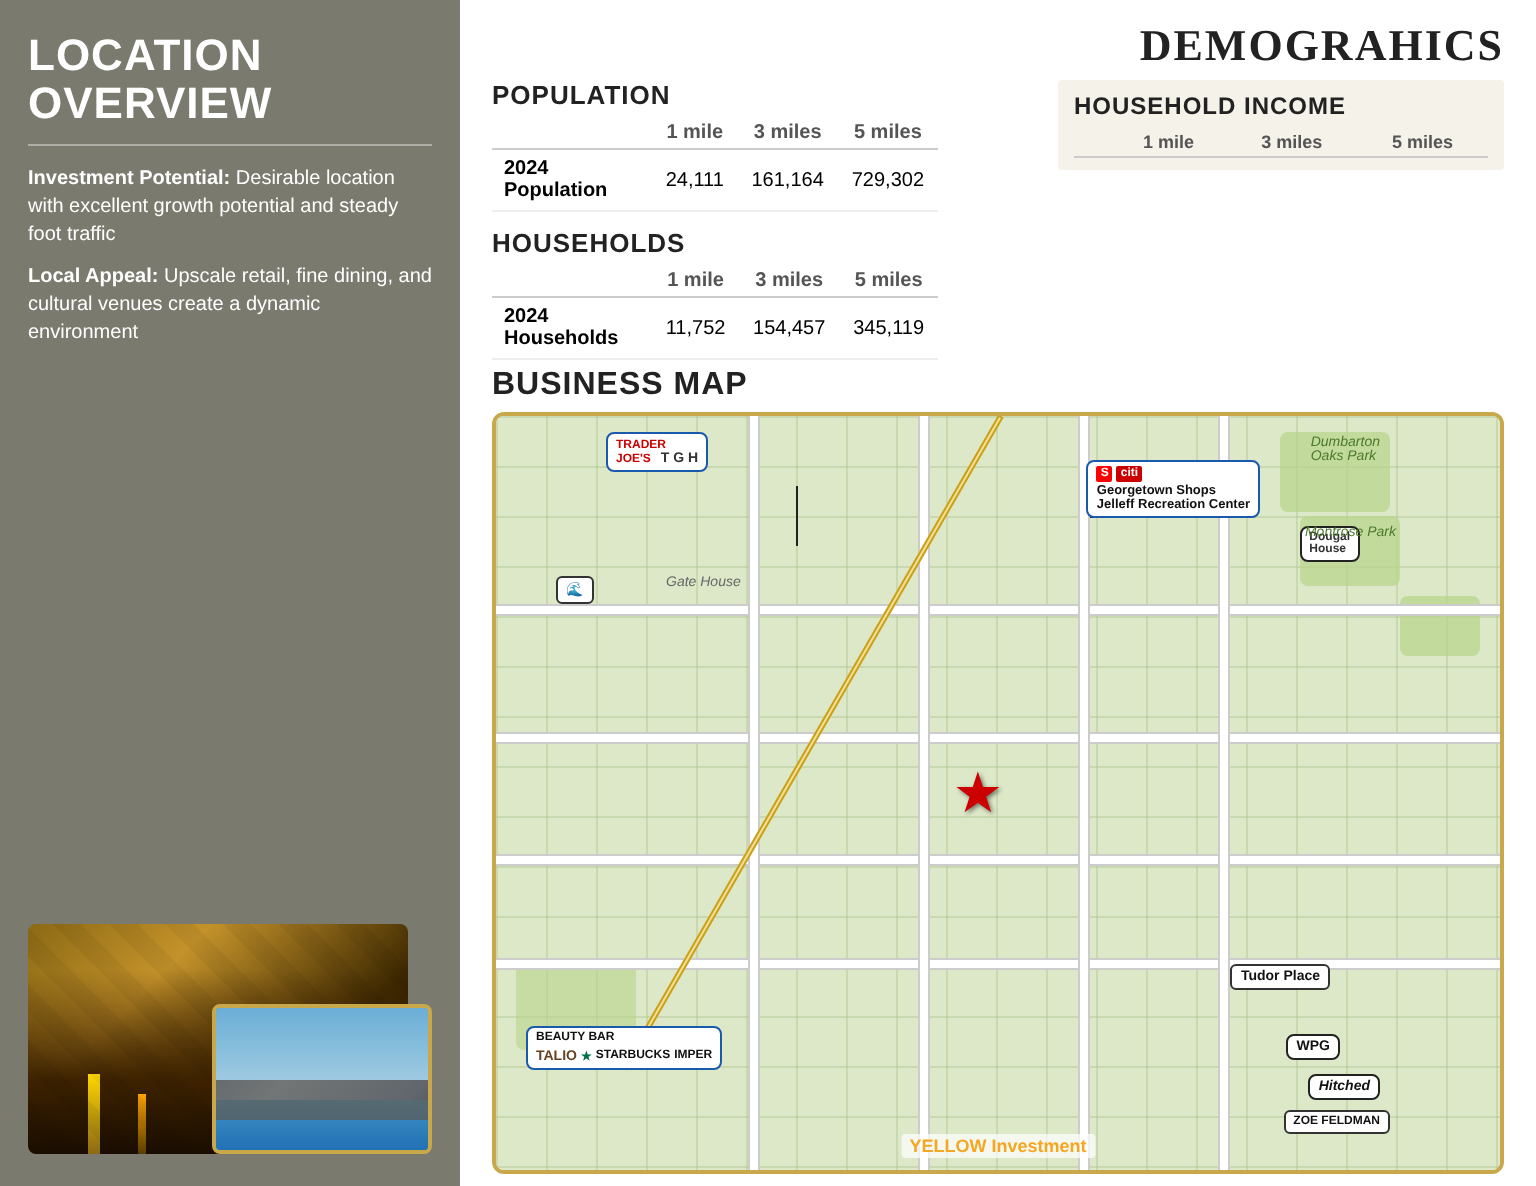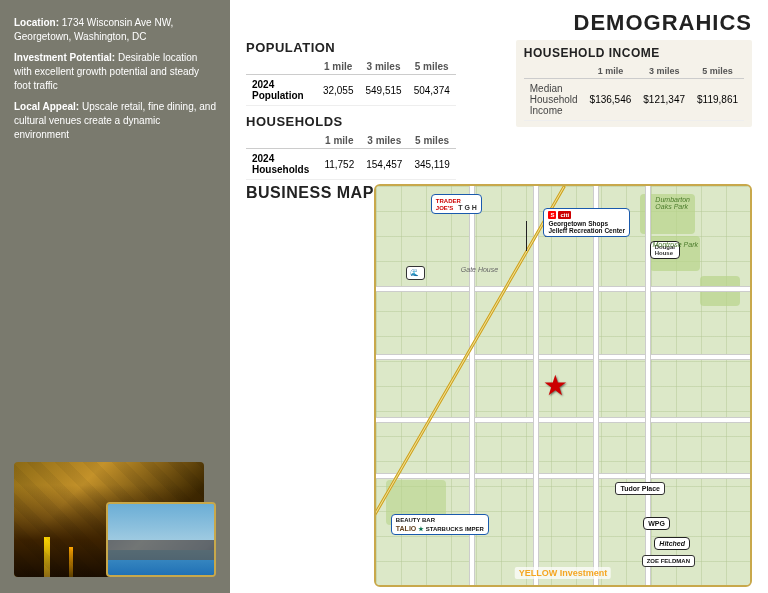--- a/index.html
+++ b/index.html
@@ -133,20 +133,21 @@
       display: flex;
       flex-direction: column;
       padding: 0;
     }
 
     
     .top-bar {
       display: flex;
       align-items: flex-end;
       padding: 10px 16px 0 16px;
+      font-family: Liberation Serif, serif;
     }
     .demo-header {
       margin-left: auto;
       font-size: 22px;
       font-weight: 900;
       letter-spacing: 1px;
       text-transform: uppercase;
       color: #222;
     }
 
@@ -209,21 +210,21 @@
       font-size: 12px;
     }
     .hi-table thead td { font-size: 9px; }
     .hi-table tbody td:first-child { font-weight: normal; font-size: 10px; color: #444; width: 70px; }
 
     
     .business-map-section {
       padding: 4px 16px 6px 16px;
       flex: 1;
       display: flex;
-      flex-direction: row;
+      flex-direction: column;
     }
     .business-map-section .section-title {
       font-size: 16px;
       margin-bottom: 4px;
     }
     .map-container {
       flex: 1;
       background: #e8f0d8;
       border-radius: 6px;
       border: 2px solid #c8a84b;
@@ -313,25 +314,22 @@
       font-size: 7px;
       color: #4a7a2a;
       font-style: italic;
       z-index: 6;
     }
   </style>
 </head>
 <body>
 
 <div class="left-panel">
-
-  <div class="info-block">
-    <strong>Location:</strong>
-    <span>1734 Wisconsin Ave NW, Georgetown, Washington, DC</span>
-  </div>
+  <h1>LOCATION<br>OVERVIEW</h1>
+
 
 
 
 
   <div class="info-block">
     <strong>Investment Potential:</strong>
     <span>Desirable location with excellent growth potential and steady foot traffic</span>
   </div>
 
   <div class="info-block">
@@ -372,23 +370,23 @@
               <td></td>
               <td>1 mile</td>
               <td>3 miles</td>
               <td>5 miles</td>
             </tr>
           </thead>
           <tbody>
             <tr>
               <td style="white-space:pre-line;">2024
 Population</td>
-              <td>32,055</td>
-              <td>549,515</td>
-              <td>504,374</td>
+              <td>24,111</td>
+              <td>161,164</td>
+              <td>729,302</td>
             </tr>
           </tbody>
         </table>
       </div>
 
       <div>
         <div class="section-title">HOUSEHOLDS</div>
         <table class="hh-table">
           <thead>
             <tr>
@@ -418,28 +416,20 @@
         <table class="hi-table">
           <thead>
             <tr>
               <td></td>
               <td>1 mile</td>
               <td>3 miles</td>
               <td>5 miles</td>
             </tr>
           </thead>
           <tbody>
-            <tr>
-              <td style="white-space:pre-line;">Median
-Household
-Income</td>
-              <td>$136,546</td>
-              <td>$121,347</td>
-              <td>$119,861</td>
-            </tr>
           </tbody>
         </table>
       </div>
     </div>
   </div>
 
   <div class="business-map-section">
     <div class="section-title">BUSINESS MAP</div>
 
     <div class="map-container">

